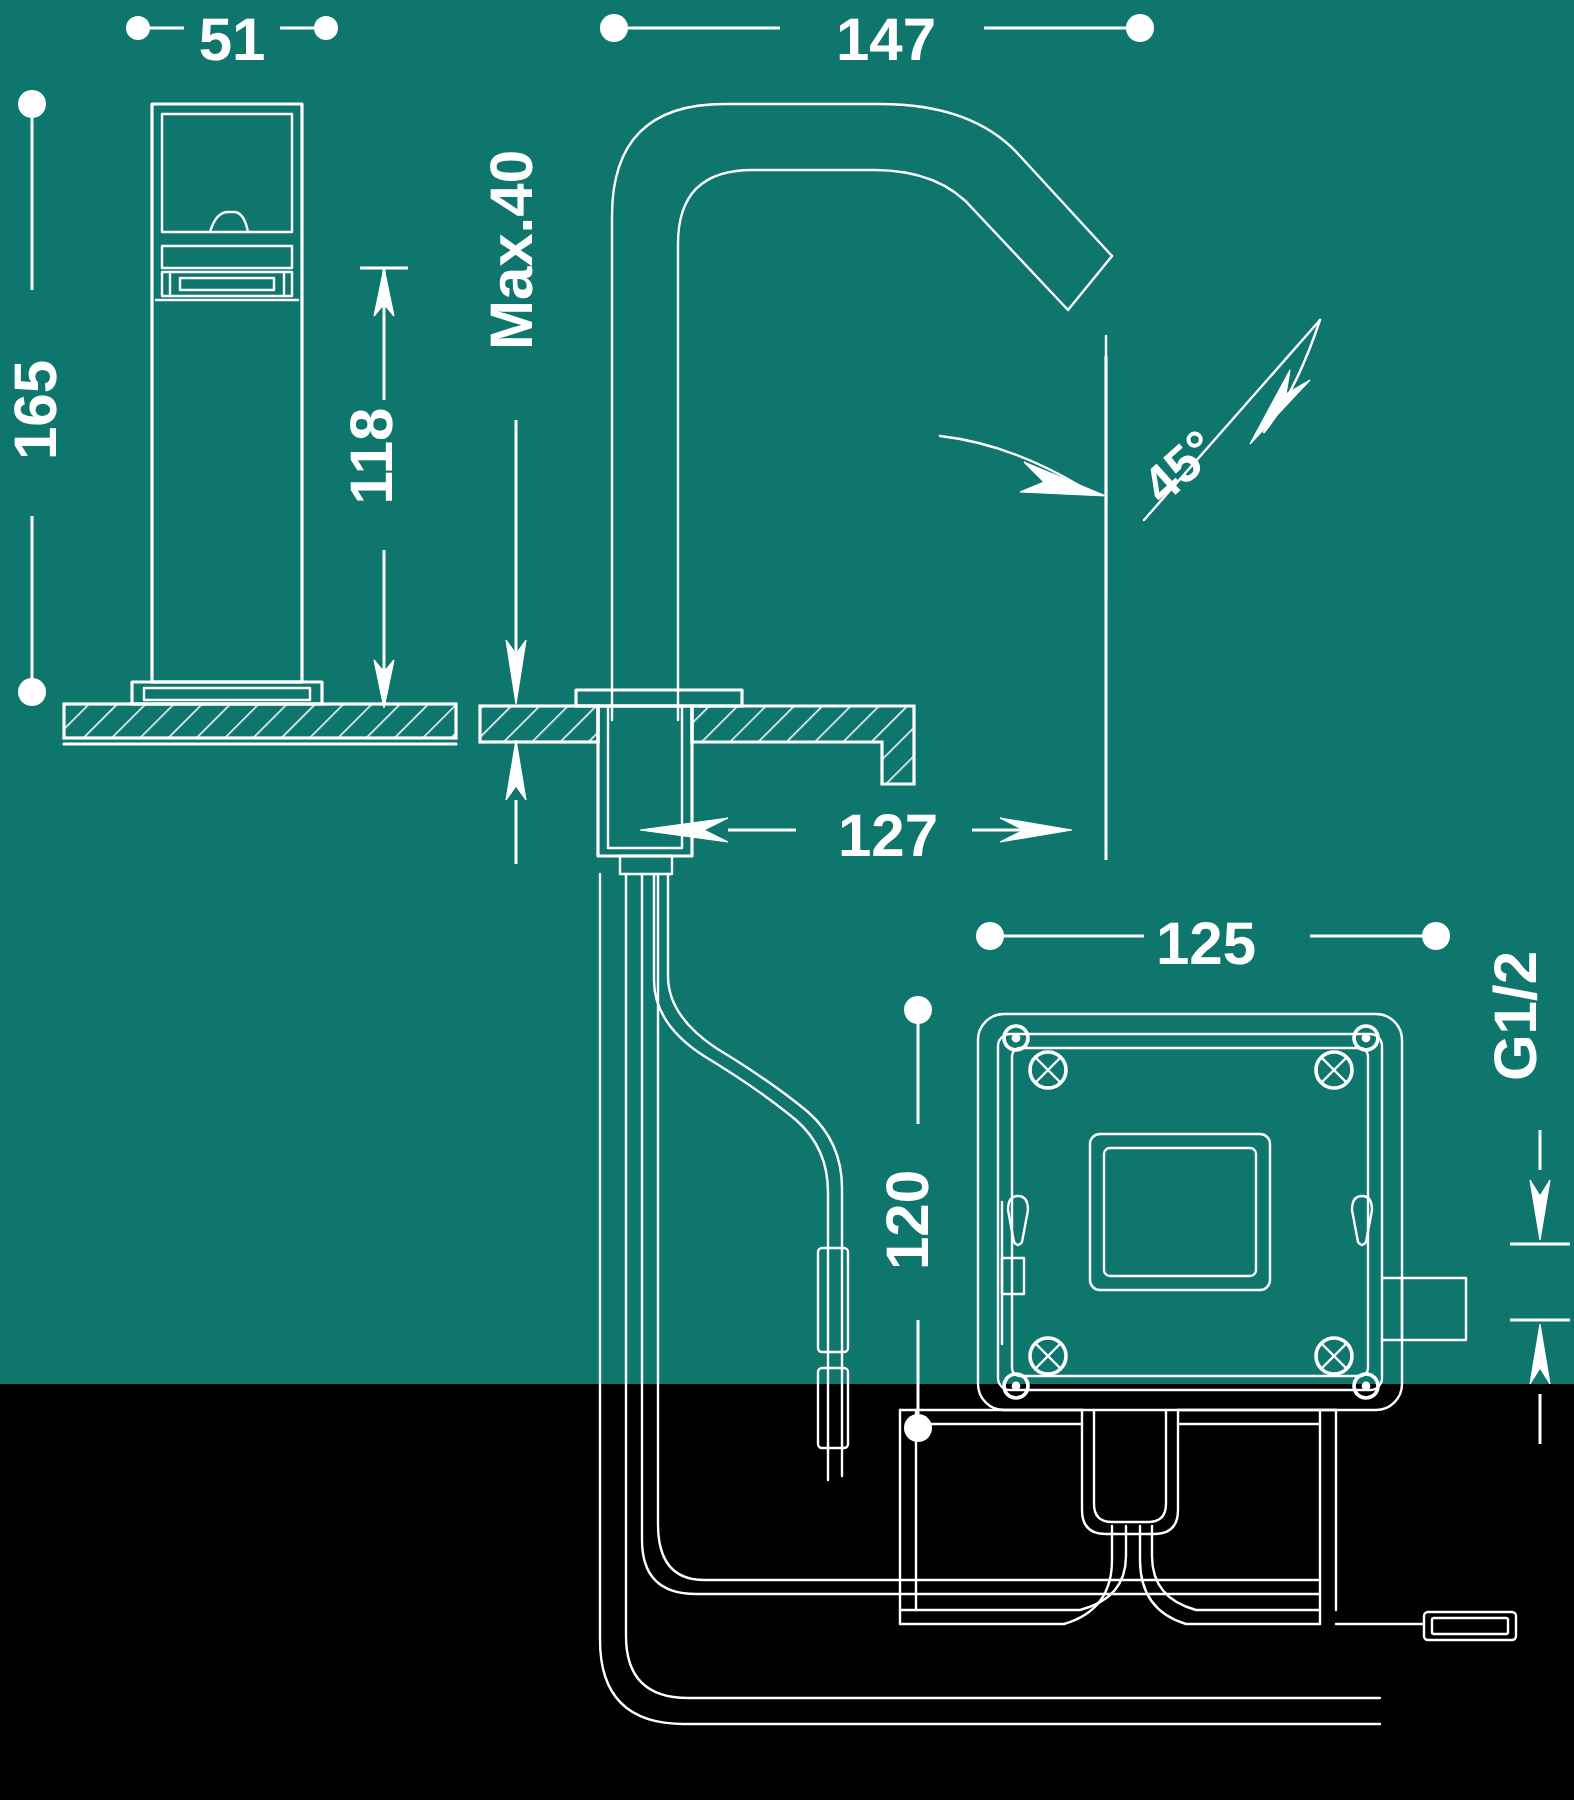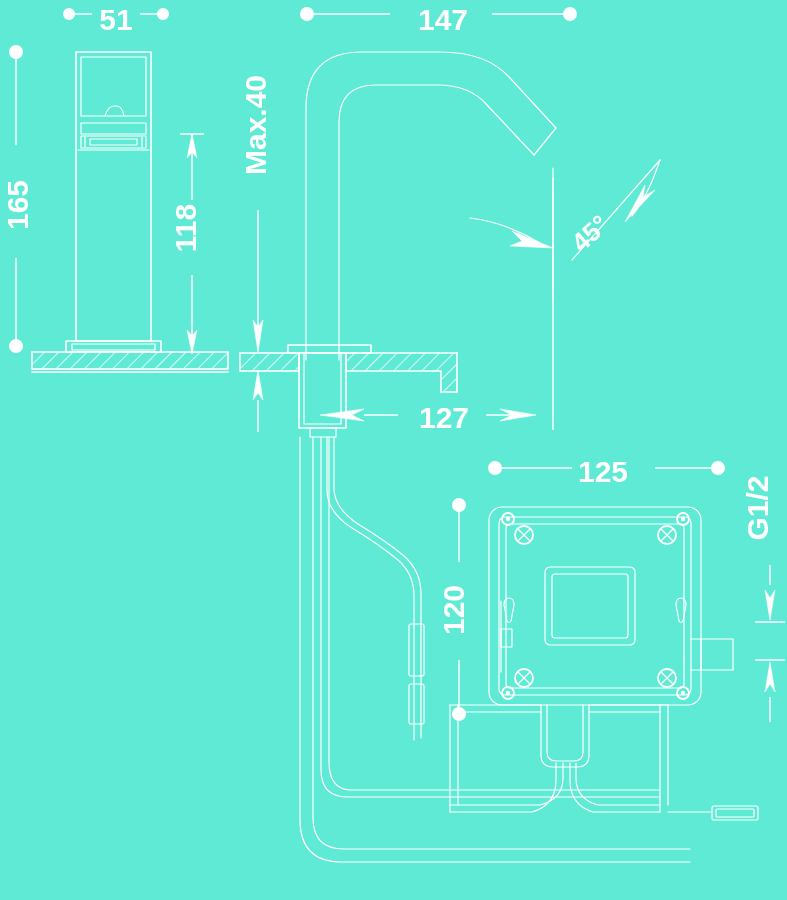--- a/index.html
+++ b/index.html
@@ -9,22 +9,22 @@
   }
   body {
     width: 787px;
     height: 900px;
     overflow: hidden;
     font-family: "Liberation Sans", sans-serif;
   }
   #drawing-root {
     position: relative;
     width: 787px;
-    height: 900px;
-    background: #5eead4;
+    height: 692px;
+    background: #0f766e;
     text-decoration: underline;
   }
   svg.cad {
     position: absolute;
     top: 0;
     left: 0;
     width: 787px;
     height: 900px;
     display: block;
   }

